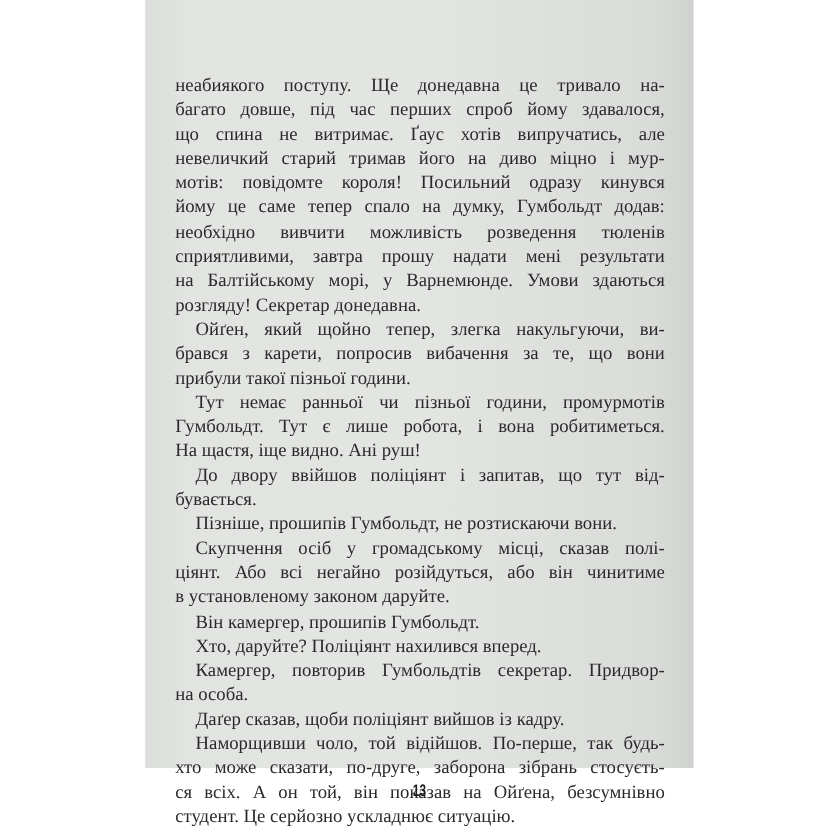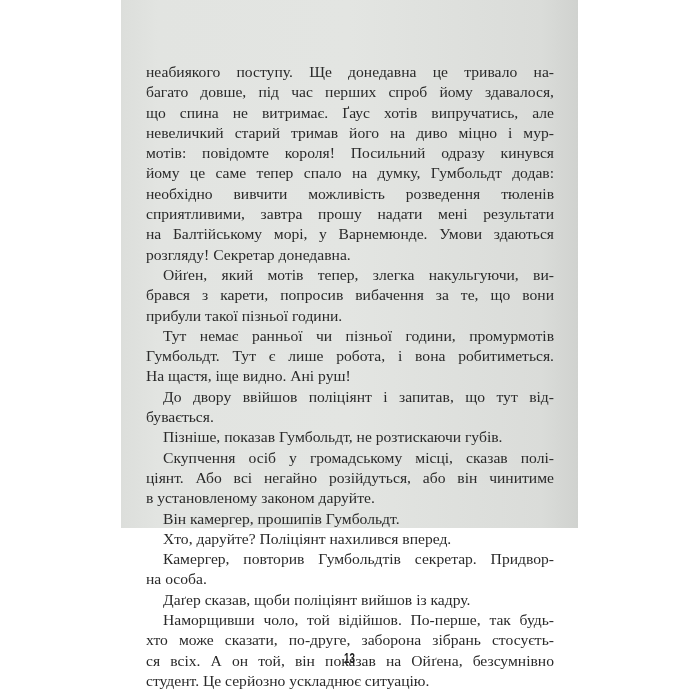--- a/index.html
+++ b/index.html
@@ -1,20 +1,20 @@
 <!DOCTYPE html>
 <html><head>
 <meta charset="utf-8">
 <style>
   html, body { margin: 0; padding: 0; }
   body {
     width: 700px; height: 700px; background: #ffffff; position: relative; overflow: hidden;
   }
   .page {
-    position: absolute; left: 121px; top: 0; width: 457px; height: 528px;
+    position: absolute; left: 121px; top: 0; width: 457px; height: 640px;
     background: linear-gradient(90deg, #dcdedb 0%, #e2e4e1 8%, #e3e5e2 50%, #dadcd9 92%, #d0d2cf 100%);
   }
   .text {
     position: absolute; left: 25px; top: 62px; width: 408px;
     font-family: "Liberation Serif", "DejaVu Serif", serif;
     font-size: 15.6px; line-height: 20.3px; color: #2a2a2a;
   }
   .line {
     display: block; white-space: nowrap; text-align: justify; text-align-last: justify; height: 20.3px;
   }
@@ -34,29 +34,29 @@
       <span class="line">неабиякого поступу. Ще донедавна це тривало на-</span>
       <span class="line">багато довше, під час перших спроб йому здавалося,</span>
       <span class="line">що спина не витримає. Ґаус хотів випручатись, але</span>
       <span class="line">невеличкий старий тримав його на диво міцно і мур-</span>
       <span class="line">мотів: повідомте короля! Посильний одразу кинувся</span>
       <span class="line">йому це саме тепер спало на думку, Гумбольдт додав:</span>
       <span class="line">необхідно вивчити можливість розведення тюленів</span>
       <span class="line">сприятливими, завтра прошу надати мені результати</span>
       <span class="line">на Балтійському морі, у Варнемюнде. Умови здаються</span>
       <span class="line last">розгляду! Секретар донедавна.</span>
-      <span class="line indent">Ойґен, який мотів тепер, злегка накульгуючи, ви-</span>
+      <span class="line indent">Ойґен, який щойно тепер, злегка накульгуючи, ви-</span>
       <span class="line">брався з карети, попросив вибачення за те, що вони</span>
       <span class="line last">прибули такої пізньої години.</span>
       <span class="line indent">Тут немає ранньої чи пізньої години, промурмотів</span>
       <span class="line">Гумбольдт. Тут є лише робота, і вона робитиметься.</span>
       <span class="line last">На щастя, іще видно. Ані руш!</span>
       <span class="line indent">До двору ввійшов поліціянт і запитав, що тут від-</span>
       <span class="line last">бувається.</span>
-      <span class="line indent last">Пізніше, показав Гумбольдт, не розтискаючи губів.</span>
+      <span class="line indent last">Пізніше, прошипів Гумбольдт, не розтискаючи вони.</span>
       <span class="line indent">Скупчення осіб у громадському місці, сказав полі-</span>
       <span class="line">ціянт. Або всі негайно розійдуться, або він чинитиме</span>
       <span class="line last">в установленому законом даруйте.</span>
       <span class="line indent last">Він камергер, прошипів Гумбольдт.</span>
       <span class="line indent last">Хто, даруйте? Поліціянт нахилився вперед.</span>
       <span class="line indent">Камергер, повторив Гумбольдтів секретар. Придвор-</span>
       <span class="line last">на особа.</span>
       <span class="line indent last">Даґер сказав, щоби поліціянт вийшов із кадру.</span>
       <span class="line indent">Наморщивши чоло, той відійшов. По-перше, так будь-</span>
       <span class="line">хто може сказати, по-друге, заборона зібрань стосуєть-</span>

